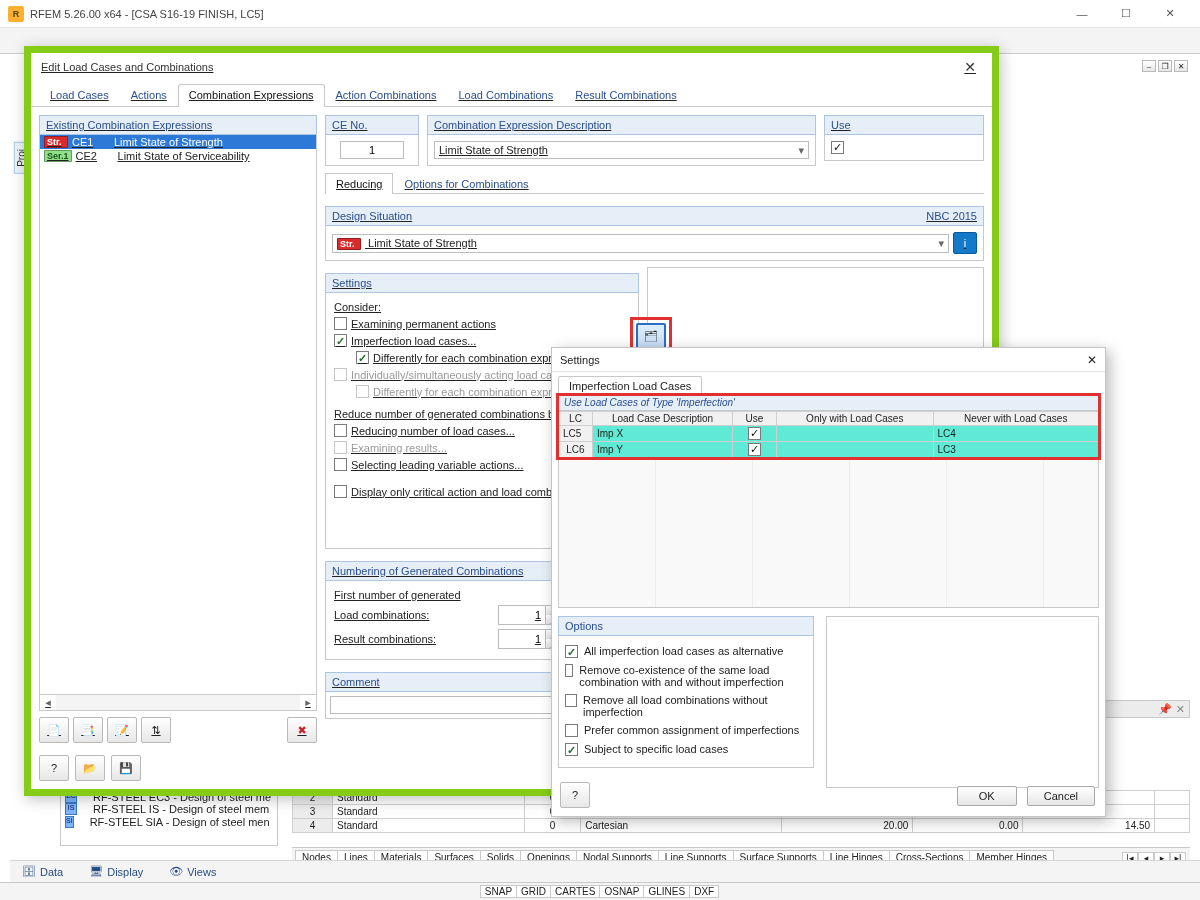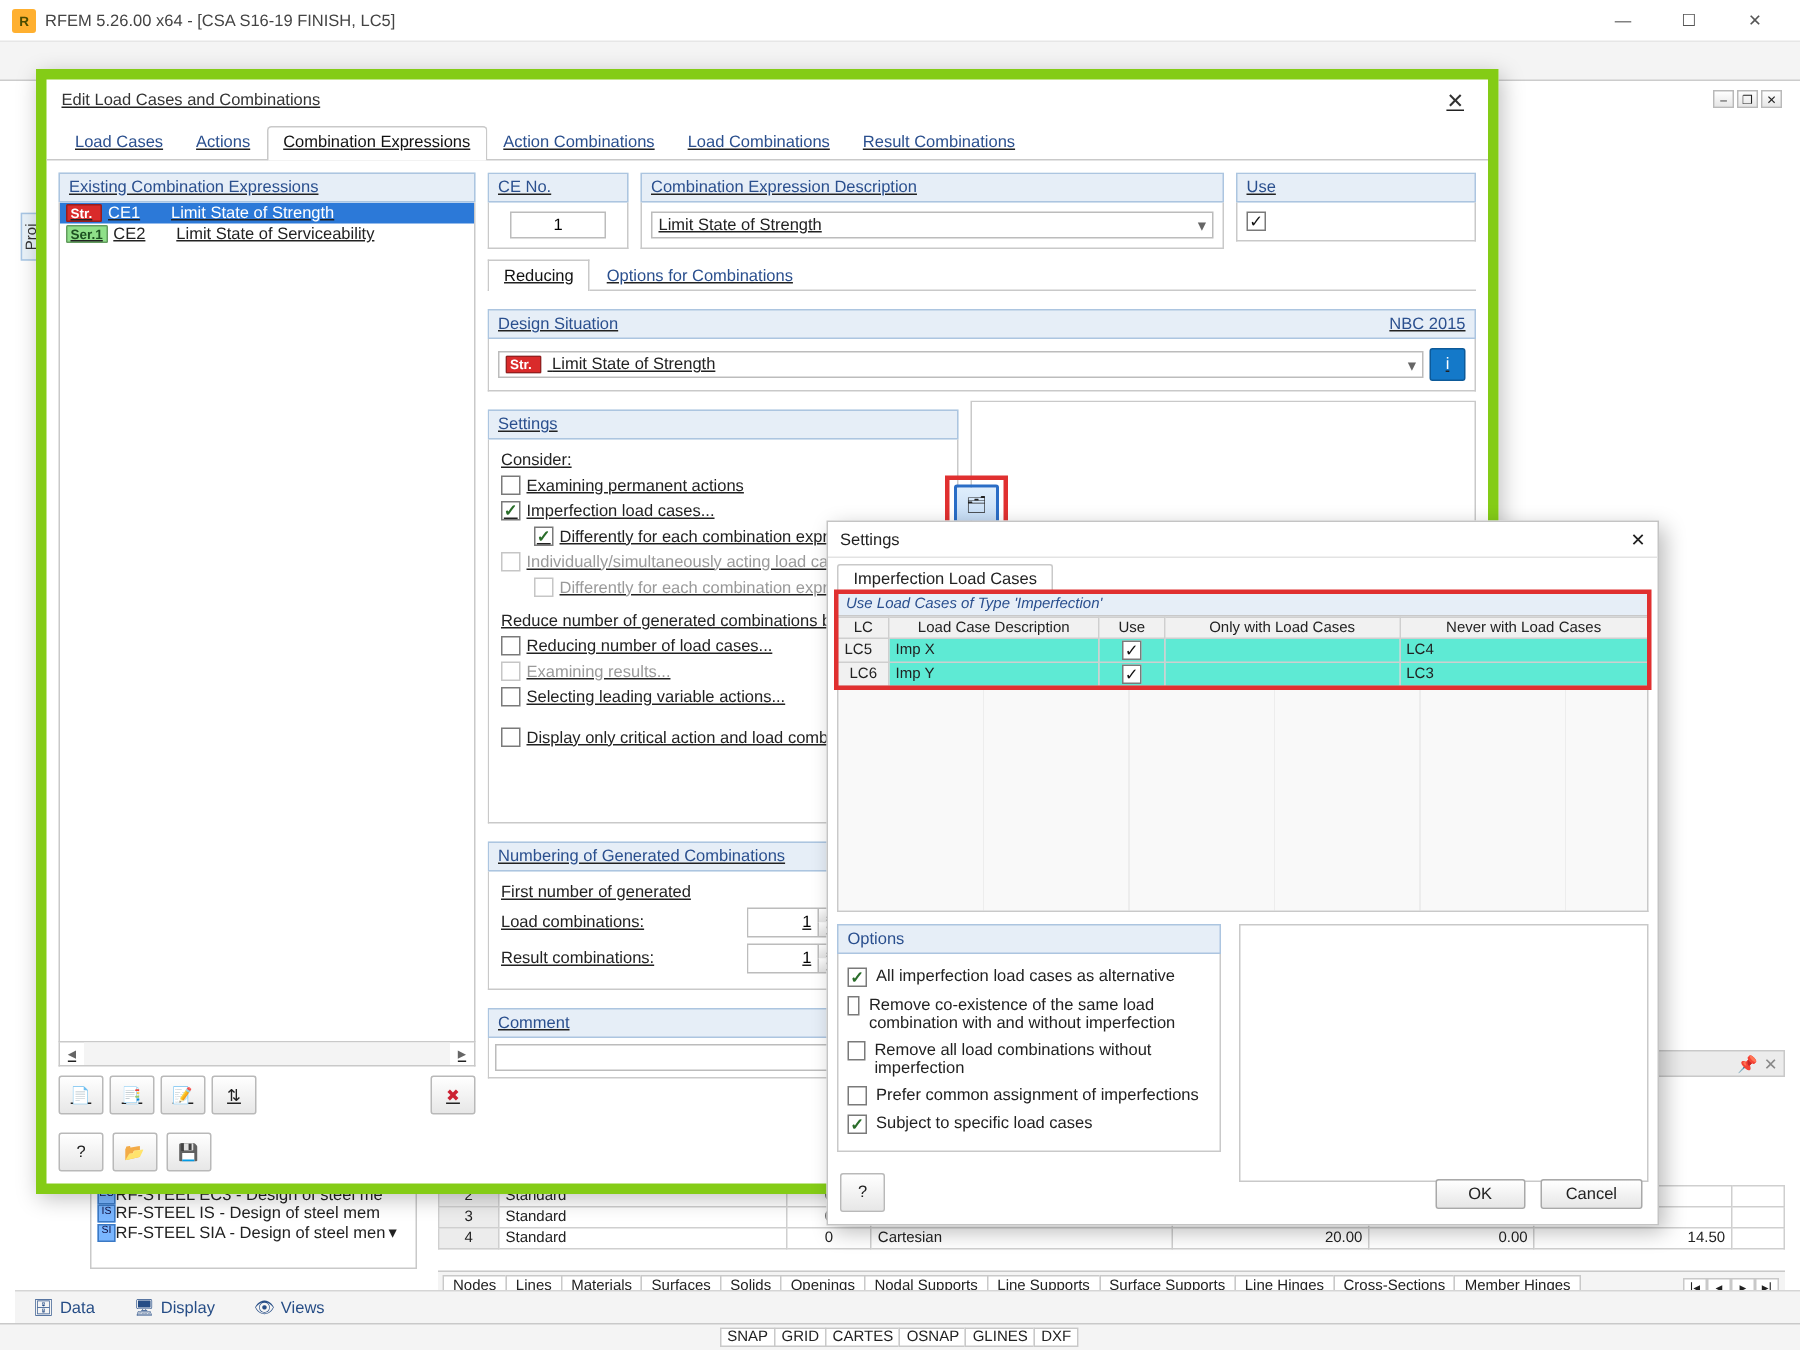--- a/index.html
+++ b/index.html
@@ -82,21 +82,21 @@
 .d-table th{ background:#ececec; font-weight:normal; text-align:center;}
 .bottom-tabs{ display:flex; align-items:center; border-top:1px solid #c9c9c9; background:#f4f4f4; padding:1px 4px; gap:0; position:absolute; left:292px; right:10px; top:847px; height:20px;}
 .bottom-tabs .bt{ padding:1px 6px; border:1px solid #c9c9c9; background:#fff; font-size:10px; margin-left:-1px;}
 .bottom-tabs .nav{ margin-left:auto; display:flex;}
 .bottom-tabs .nav span{ width:16px; text-align:center; border:1px solid #c9c9c9; background:#fff; font-size:9px;}
 .view-tabs{ position:absolute; left:10px; bottom:18px; display:flex; gap:10px; height:22px; align-items:center; background:#f4f4f4; border-top:1px solid #d5d5d5; width:100%; padding-left:4px;}
 .view-tabs .vt{ padding:2px 8px; display:flex; gap:4px; align-items:center; color:#264d86;}
 .status-bar{ position:absolute; left:0; right:0; bottom:0; height:18px; background:#f4f4f4; border-top:1px solid #c9c9c9; display:flex; align-items:center; justify-content:center; gap:0;}
 .status-bar .seg{ padding:0 4px; border:1px solid #c9c9c9; font-size:10px; background:#fff; margin-left:-1px;}
 .tree-panel{ position:absolute; left:60px; top:790px; width:218px; height:56px; border:1px solid #c9c9c9; background:#fff; overflow:hidden; font-size:10px;}
-.tree-panel .ti{ display:flex; align-items:center; gap:0; padding:0 4px; white-space:nowrap;}
+.tree-panel .ti{ display:flex; align-items:center; gap:16px; padding:0 4px; white-space:nowrap;}
 .doc-icon{ width:12px;height:12px;background:#7ab6ff;border:1px solid #3b79c4;display:inline-block;font-size:7px;text-align:center;color:#114;}
 .panel-title-bar{ position:absolute; right:10px; top:700px; left:540px; height:18px; background:#ececec; border:1px solid #c9c9c9; display:flex; align-items:center; justify-content:flex-end; gap:4px; padding:0 4px; font-size:9px; color:#888;}
 .inner-win-ctrl{ position:absolute; right:12px; top:60px; display:flex; gap:2px;}
 .inner-win-ctrl span{ width:14px;height:12px;border:1px solid #b9b9b9;background:linear-gradient(#fff,#e6e6e6);display:inline-flex;align-items:center;justify-content:center;font-size:8px;}
 .right-tool-col{ position:absolute; right:10px; top:84px; width:188px; display:flex; flex-wrap:wrap; gap:2px;}
 .right-tool-col .tb-btn{ width:18px;height:18px;}
 .dlg1-bottom{ position:absolute; left:8px; bottom:8px; display:flex; gap:6px;}
 </style>
 </head>
 <body>

